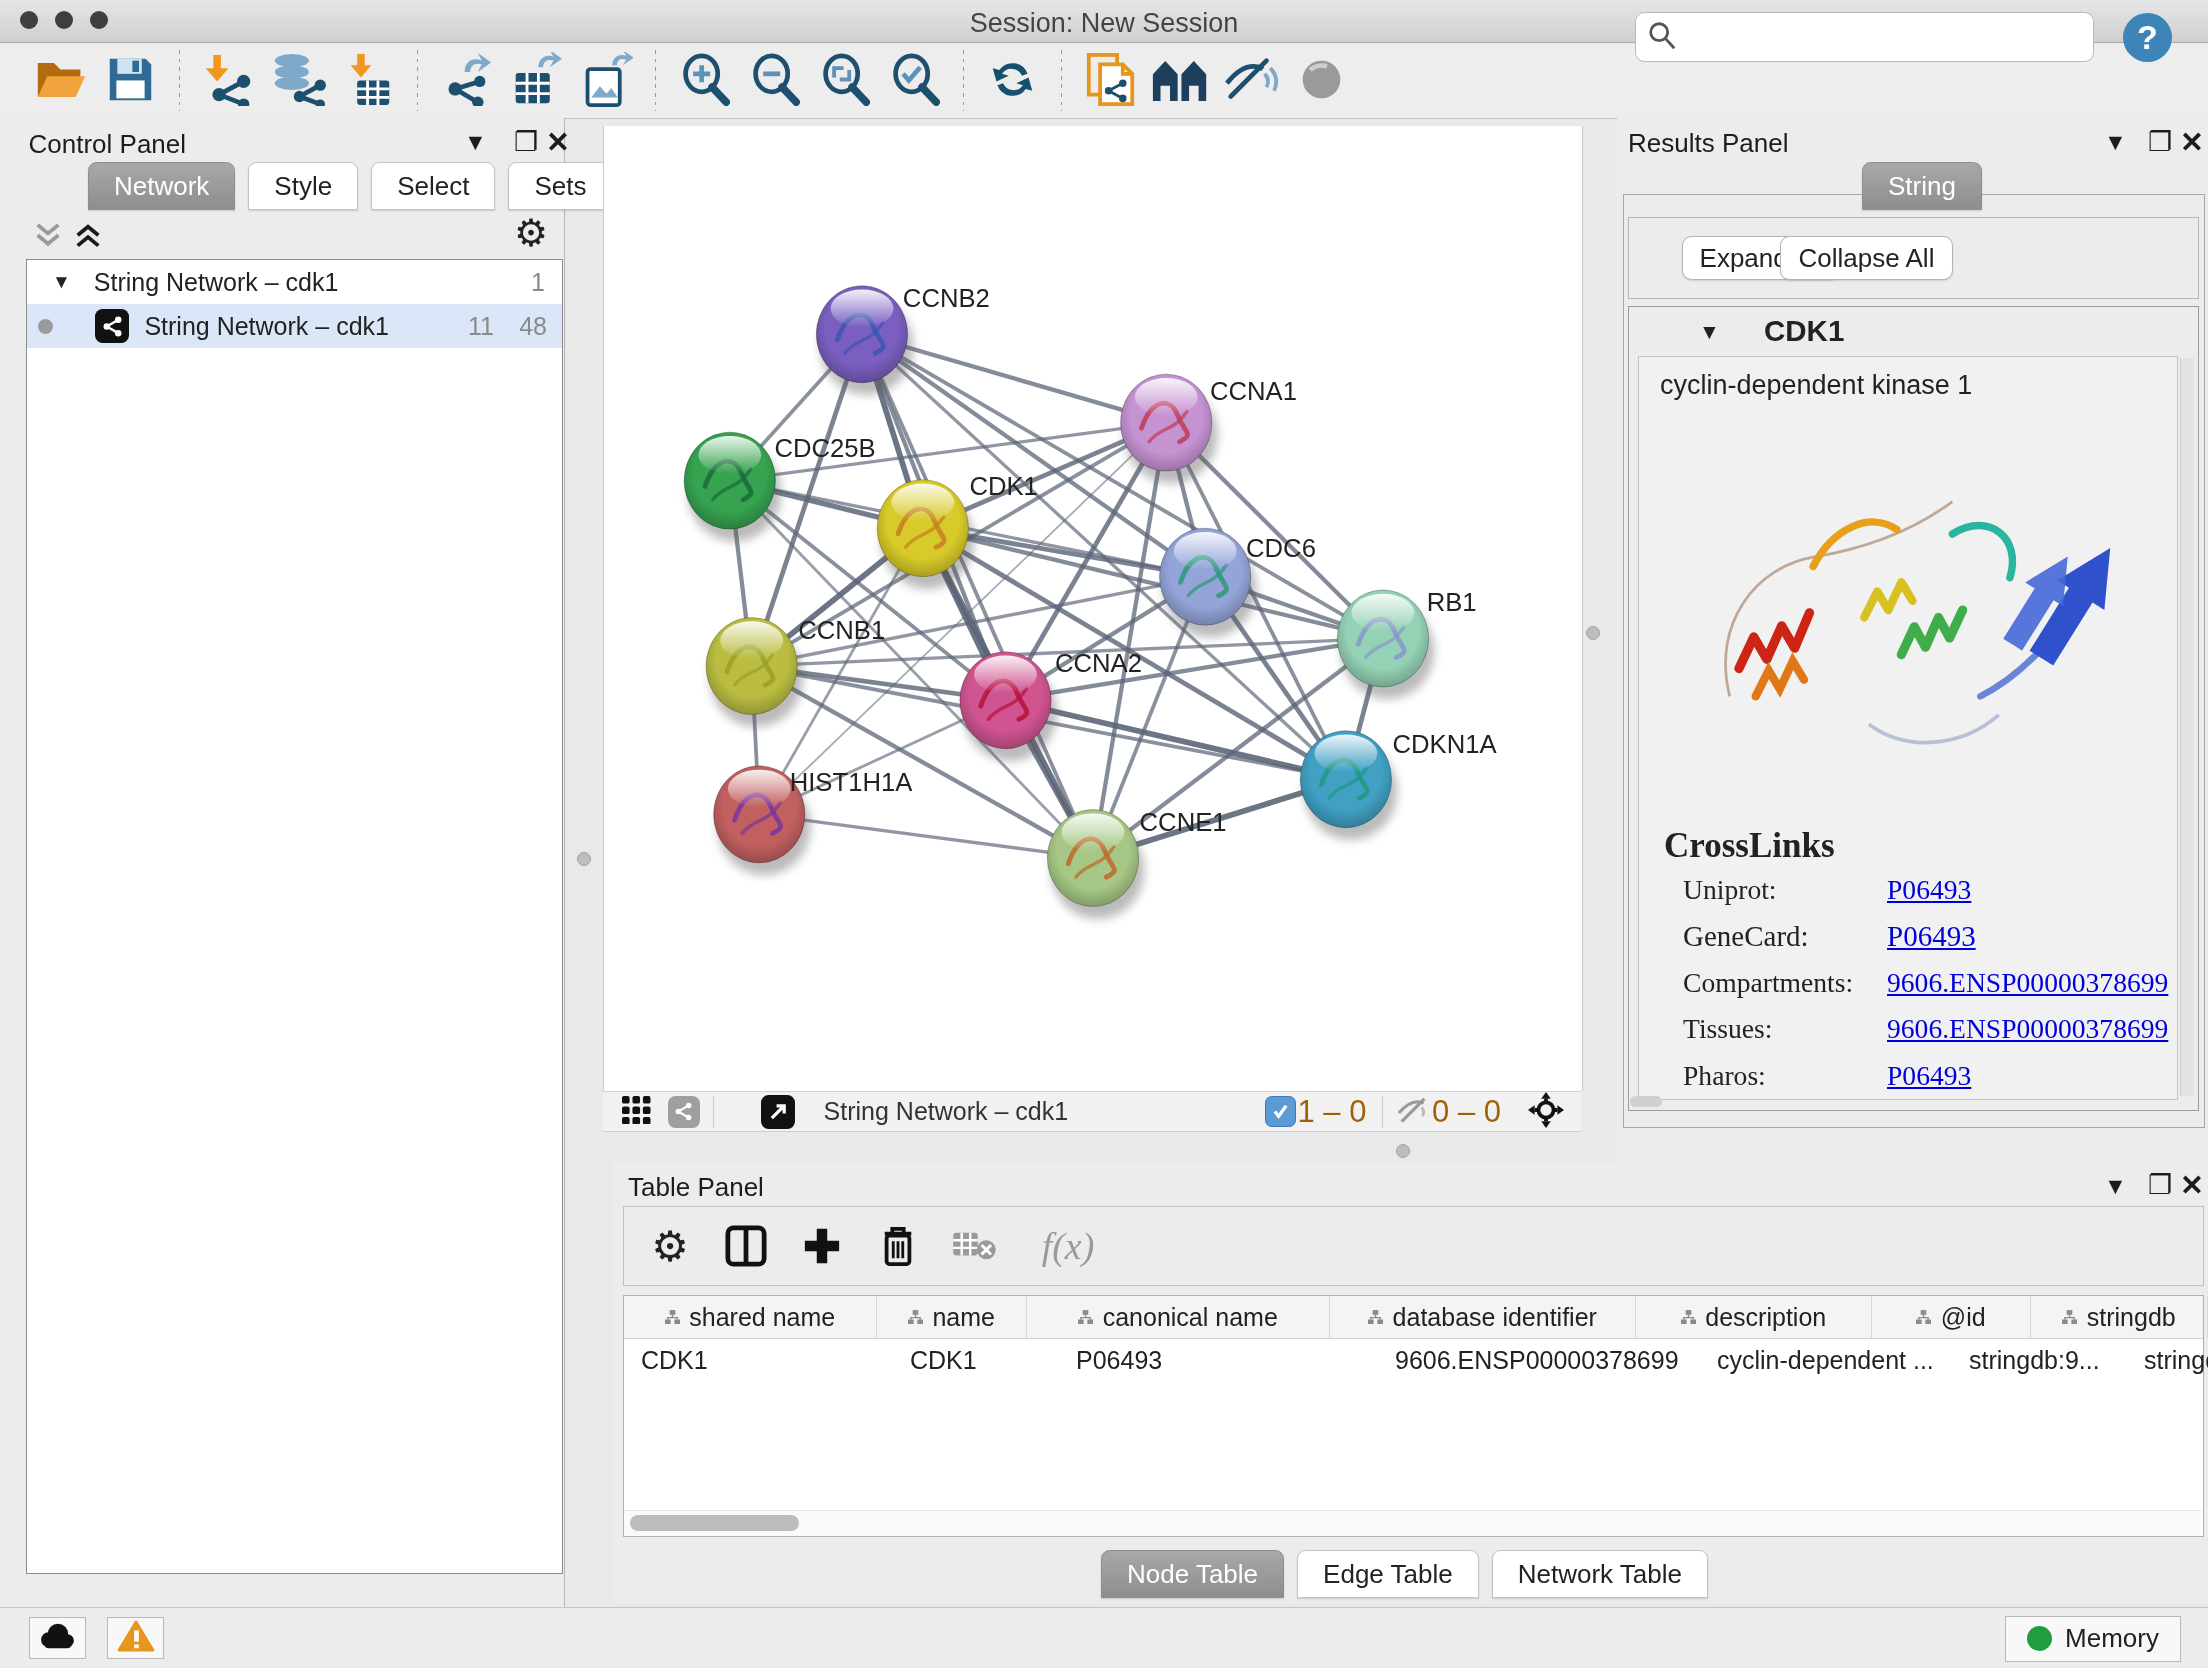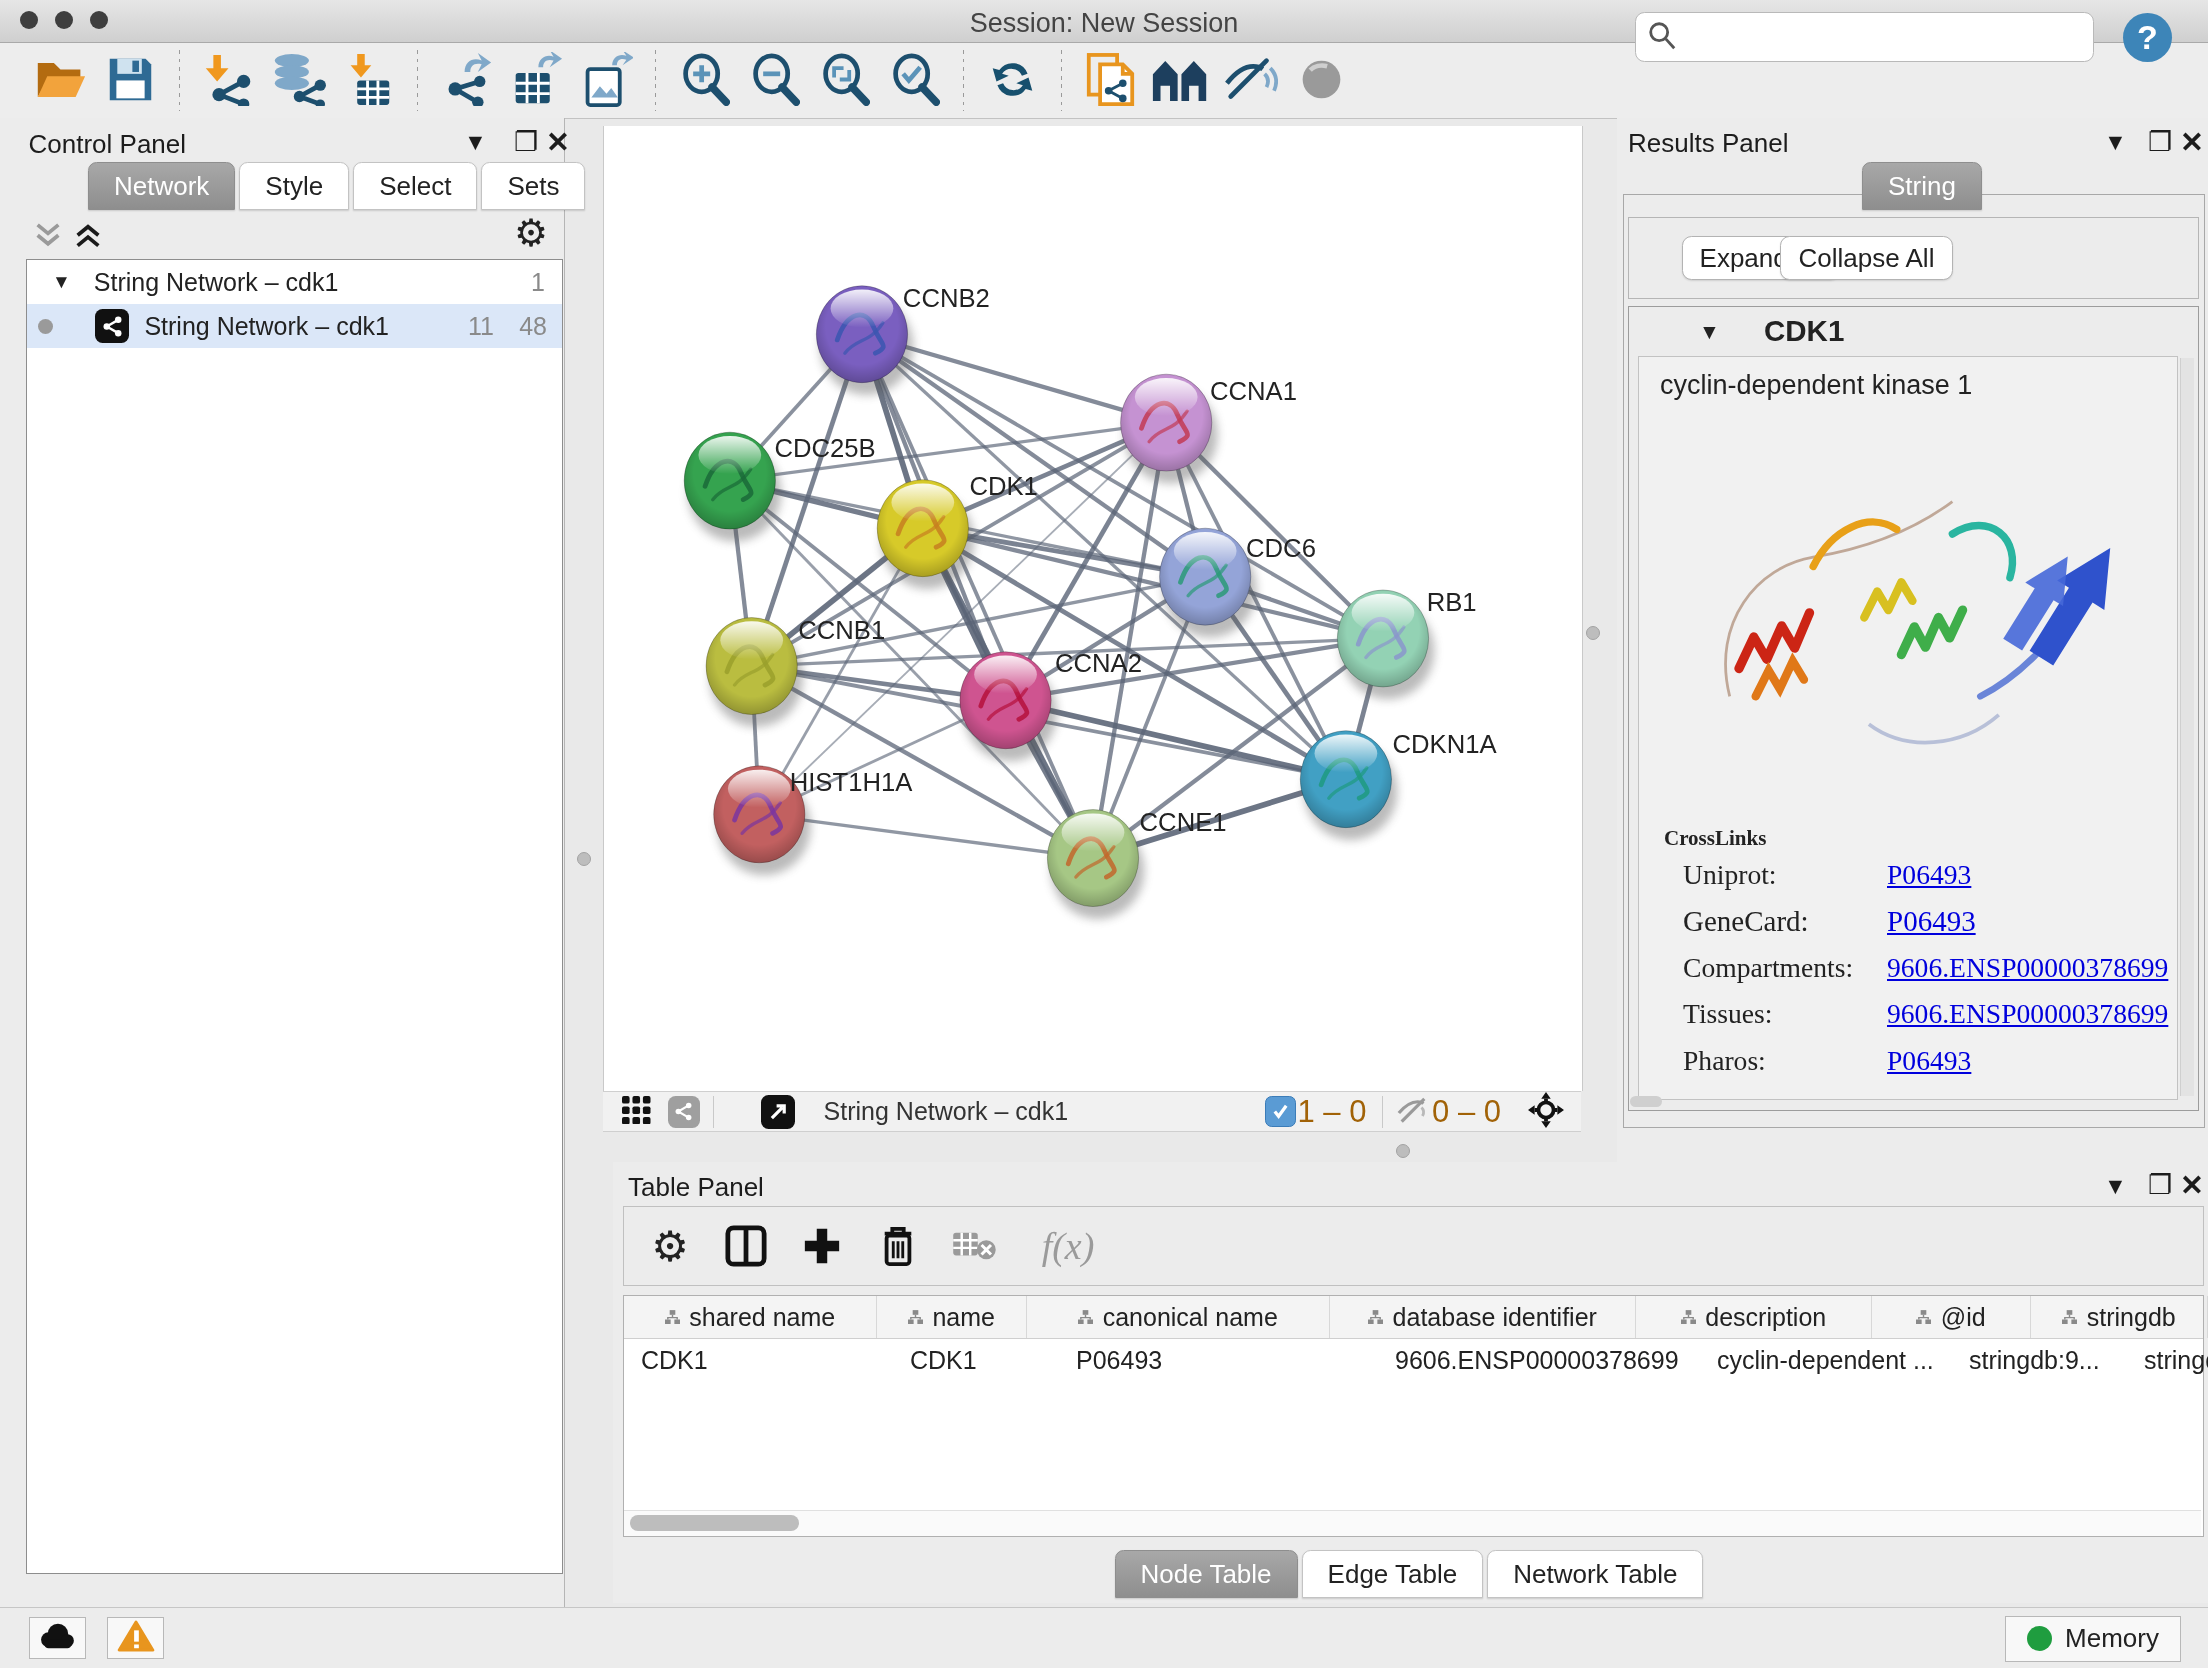--- a/index.html
+++ b/index.html
@@ -21,21 +21,21 @@
     border:1.9px solid #b9b9b9;border-radius:9.5px;display:flex;align-items:center;}
   #search-input{border:none;outline:none;font-size:25px;flex:1;background:transparent;
     font-family:"Liberation Sans",sans-serif;}
   #help-btn{right:36px;top:13.3px;width:49px;height:49px;border-radius:50%;background:#3d85b8;
     color:#fff;font-size:34px;font-weight:bold;text-align:center;line-height:49px;}
   
   .panel-title{font-size:26px;color:#1c1c1c;}
   .win-ctl{font-size:23px;color:#1c1c1c;}
   .tabrow .tab{height:46px;padding:0 25px;background:#fff;border:1px solid #c3c3c3;
     border-radius:8.6px 8.6px 0 0;font-size:26px;display:flex;align-items:center;justify-content:center;
-    margin-right:4px;box-shadow:0 1px 1.9px rgba(0,0,0,.15);}
+    margin-right:13px;box-shadow:0 1px 1.9px rgba(0,0,0,.15);}
   .tabrow .tab.sel{background:linear-gradient(#a8a8a8,#8e8e8e);color:#fff;border-color:#8e8e8e;}
   .tabrow{display:flex;}
   
   #control-panel{left:0;top:118px;width:564px;height:1489px;background:#ececec;
     border-right:1px solid #b5b5b5;}
   #cp-tree{left:26px;top:141px;width:535px;height:1313px;background:#fff;border:1.9px solid #8d8d8d;}
   .tree-row{height:44px;display:flex;align-items:center;font-size:25px;position:relative;}
   .tree-row.sel{background:#dbe7f8;}
   .count{color:#8a8a8a;position:absolute;font-size:25px;}
   .badge{width:34px;height:34px;border-radius:7.6px;background:#111;display:flex;
@@ -560,21 +560,21 @@
       <path d="M245 255 l14 -30 l12 22 l14 -32 l12 22 l14 -30" fill="none" stroke="#3fae4a" stroke-width="10" stroke-linecap="round" stroke-linejoin="round"></path>
       <path d="M300 125 C340 100 375 130 362 172" fill="none" stroke="#2ab5a0" stroke-width="8" stroke-linecap="round"></path>
       <path d="M330 300 C370 280 410 240 432 200" fill="none" stroke="#6a85d8" stroke-width="7" stroke-linecap="round"></path>
       <g transform="rotate(32 415 200)">
         <path d="M400 180 L430 120 L460 180 L445 180 L445 260 L415 260 L415 180 Z" fill="#2f52cc"></path>
         <path d="M372 200 L396 152 L420 200 L408 200 L408 264 L384 264 L384 200 Z" fill="#4668d8" opacity="0.9"></path>
       </g>
       <path d="M210 330 C250 360 310 355 350 320" fill="none" stroke="#b8c0d8" stroke-width="4"></path>
     </svg>
   </div>
-  <div class="serif" style="font-size:21px;font-weight:bold;margin:5.7px 0 0 25px">CrossLinks</div>
+  <div class="serif" style="font-size:35px;font-weight:bold;margin:5.7px 0 0 25px">CrossLinks</div>
   <div id="xlinks" style="margin:7.6px 0 0 44px">
       <div class="serif" style="display: flex; font-size: 27.6px; margin-bottom: 14.3px;">
         <span style="width: 204px;">Uniprot:</span>
         <span class="xlink">P06493</span>
       </div>
       <div class="serif" style="display: flex; font-size: 29px; margin-bottom: 14.3px;">
         <span style="width: 204px;">GeneCard:</span>
         <span class="xlink">P06493</span>
       </div>
       <div class="serif" style="display: flex; font-size: 27.6px; margin-bottom: 14.3px;">

